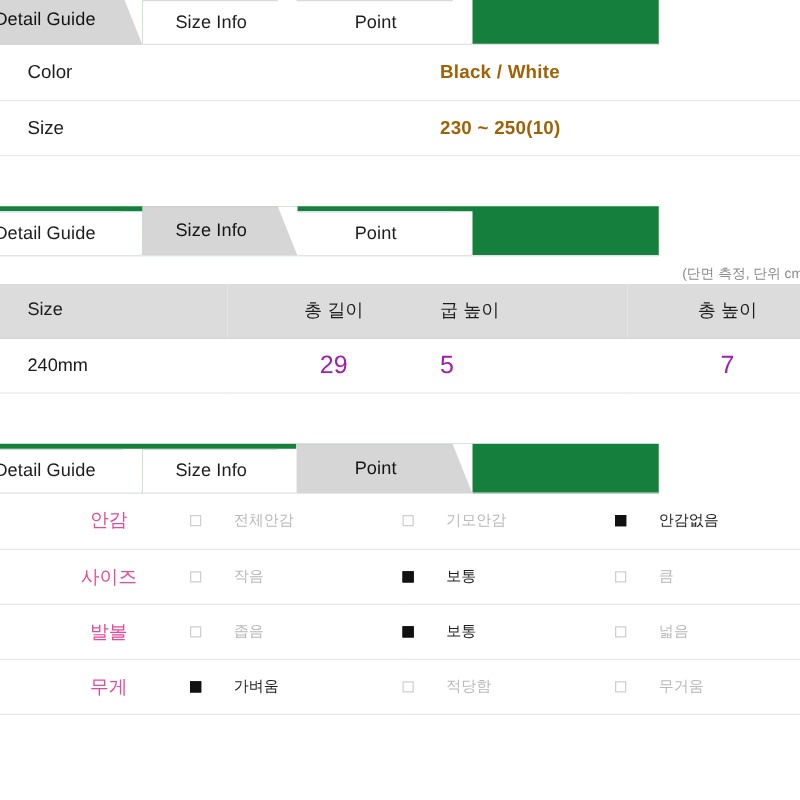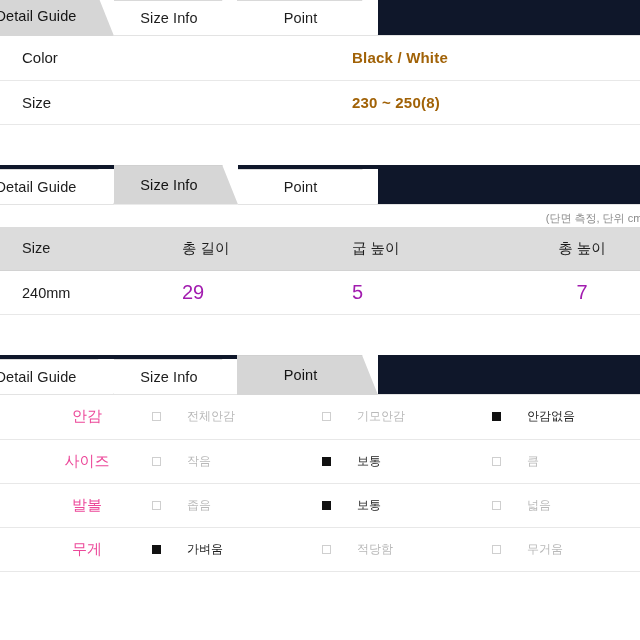--- a/index.html
+++ b/index.html
@@ -18,22 +18,22 @@
 
   .page {
     width: 640px;
     position: relative;
   }
 
   
   .tabbar {
     position: relative;
     height: 36px;
-    width: 640px;
-    background: #0f172a;
+    width: 527px;
+    background: #15803d;
     overflow: visible;
   }
   .tabbar.tall { height: 40px; }
 
   .tab {
     position: absolute;
     bottom: 0;
     height: 36px;
     box-sizing: border-box;
     background: #ffffff;
@@ -110,21 +110,21 @@
   }
 
   
   .sizehead td {
     background: #dcdcdc;
     border-bottom: 1px solid #d2d2d2;
     color: #1c1c1c;
     font-size: 14.5px;
   }
   .sizetbl .c0 { width: 160px; padding-left: 22px; text-align: left; }
-  .sizetbl .c1 { width: 170px; }
+  .sizetbl .c1 { width: 170px; text-align: center; }
   .sizetbl .c2 { width: 150px; }
   .sizetbl .c3 { width: 160px; text-align: center; }
   .sizetbl tbody .c0 { font-size: 14.5px; color: #1b1b1b; }
   .sizetbl tbody .c1,
   .sizetbl tbody .c2,
   .sizetbl tbody .c3 { font-weight: normal; font-size: 20px; color: #a21caf; }
 
   .note-row {
     position: relative;
     height: 22px;
@@ -192,21 +192,21 @@
   </div>
 
   <table class="tbl spec">
     <tbody>
       <tr>
         <td class="k">Color</td>
         <td class="v">Black / White</td>
       </tr>
       <tr>
         <td class="k">Size</td>
-        <td class="v">230 ~ 250(8)</td>
+        <td class="v">230 ~ 250(10)</td>
       </tr>
     </tbody>
   </table>
 
   <div class="gap big"></div>
 
   <div class="tabbar tall">
     <div class="under-rule"></div>
     <div class="tab" style="left:-28px; width:142px;">
       <span class="tab-skin"></span>

